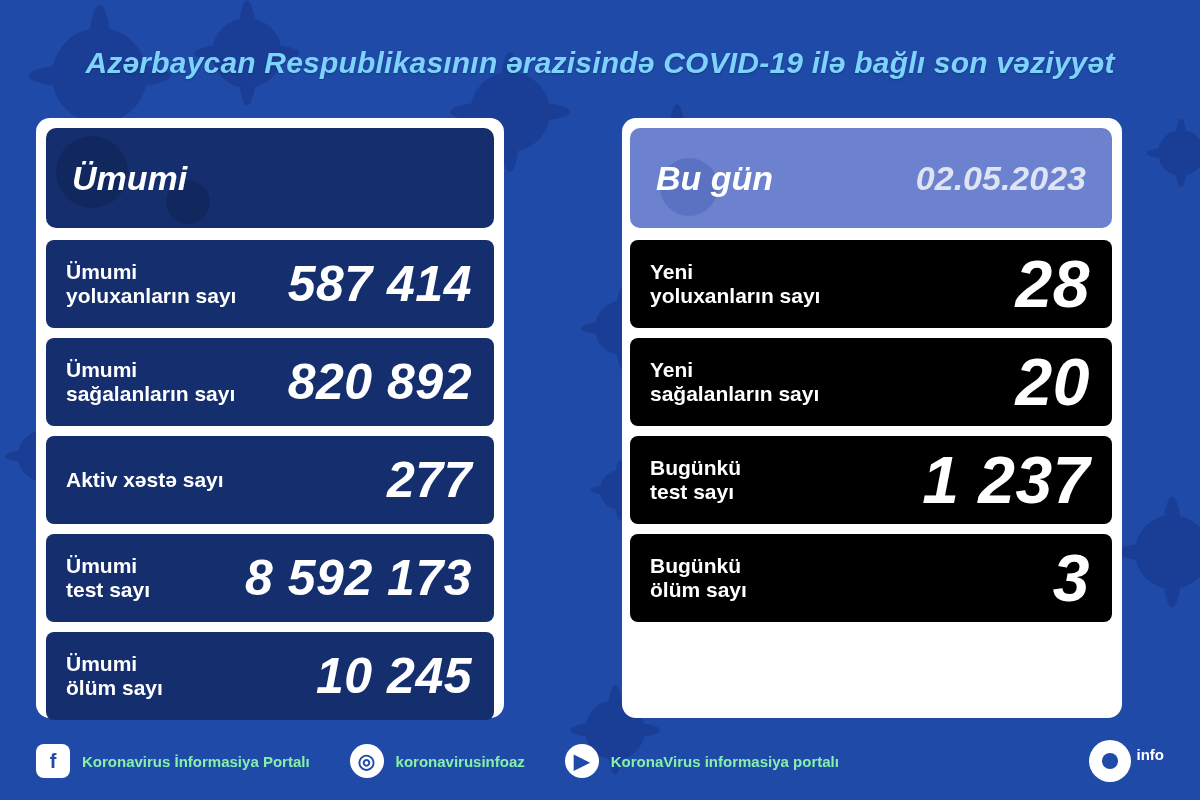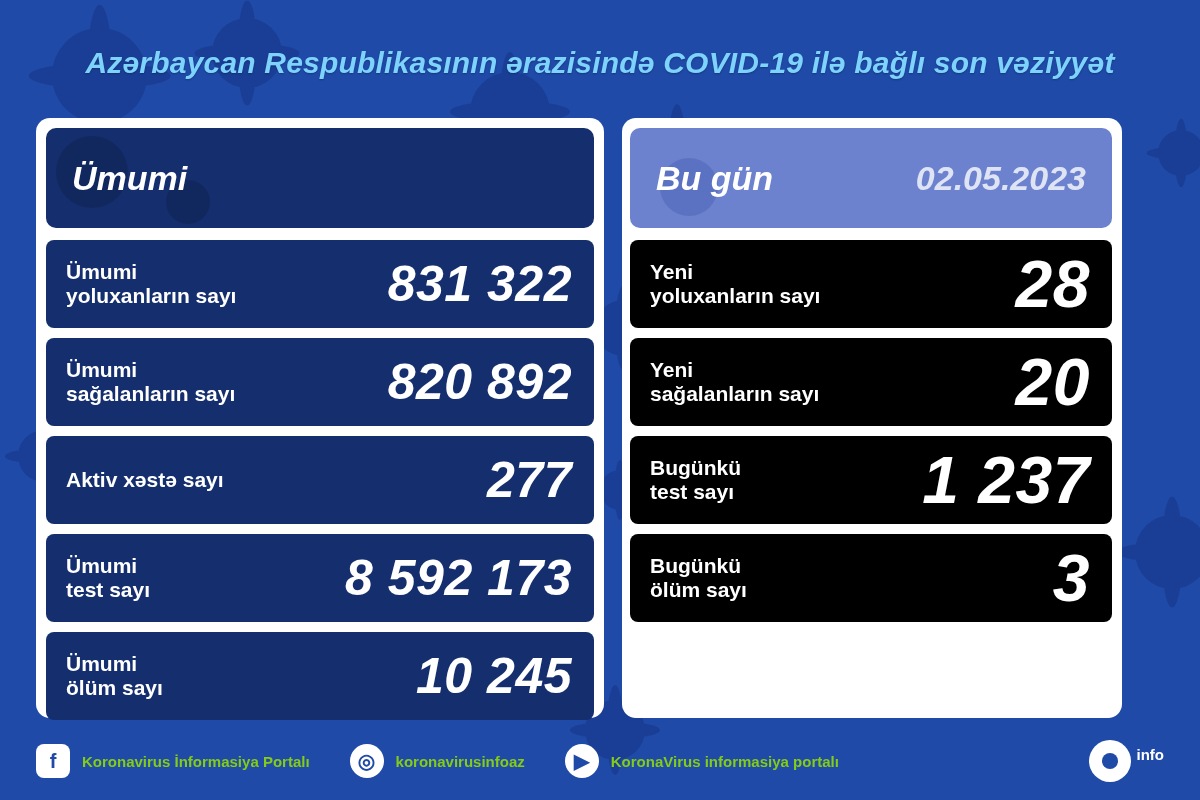--- a/index.html
+++ b/index.html
@@ -63,21 +63,21 @@
     z-index: 5;
   }
 
   .card {
     position: absolute;
     background: #ffffff;
     border-radius: 14px;
     z-index: 4;
     padding: 10px;
   }
-  #card-total { left: 36px; top: 118px; width: 568px; height: 600px; }
+  #card-total { left: 36px; top: 118px; width: 468px; height: 600px; }
   #card-today { left: 622px; top: 118px; width: 500px; height: 600px; padding-left: 8px; }
 
   .card-header {
     border-radius: 10px;
     height: 100px;
     display: flex;
     align-items: center;
     justify-content: space-between;
     padding: 0 26px;
     overflow: hidden;
@@ -147,21 +147,21 @@
     padding: 0 36px;
     z-index: 6;
   }
   .social {
     display: flex;
     align-items: center;
     gap: 12px;
     margin-right: 40px;
   }
   .social .sname {
-    color: #84cc16;
+    color: #86efac;
     font-size: 15px;
     font-weight: bold;
   }
   .sicon {
     width: 34px; height: 34px;
     border-radius: 8px;
     background: #ffffff;
     display: flex; align-items: center; justify-content: center;
     color: #1f4aa8;
     font-size: 20px;
@@ -227,21 +227,21 @@
       <div class="hdr-virus hv-b"></div>
       <div class="h-title">Ümumi</div>
     </div>
     <div class="rows">
 
       <div class="row">
         <div class="label">
           <div>Ümumi</div>
           <div>yoluxanların sayı</div>
         </div>
-        <div class="value">831 322</div>
+        <div class="value">587 414</div>
       </div>
 
       <div class="row">
         <div class="label">
           <div>Ümumi</div>
           <div>sağalanların sayı</div>
         </div>
         <div class="value">820 892</div>
       </div>
 

